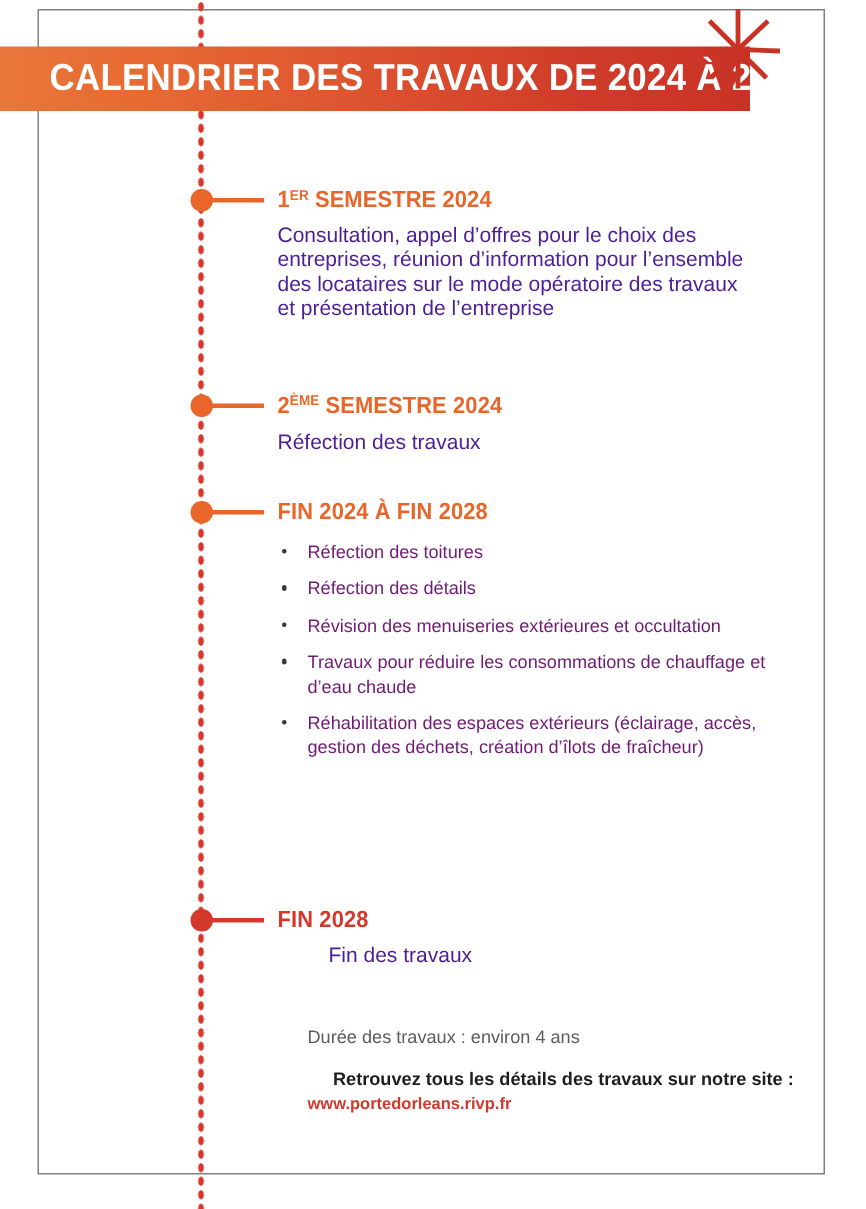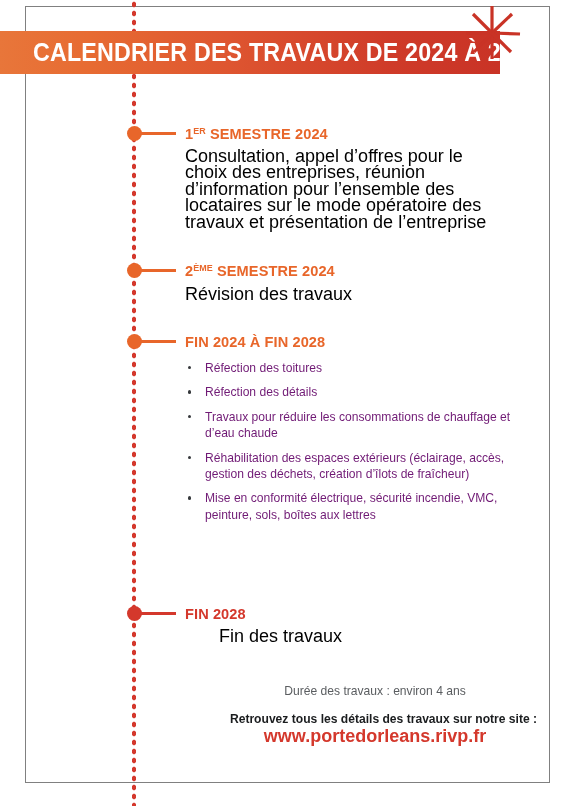--- a/index.html
+++ b/index.html
@@ -105,22 +105,22 @@
   }
   .entry-heading sup {
     font-size: 9.5px;
     vertical-align: baseline;
     position: relative;
     top: -5px;
   }
   .entry-body {
     position: absolute;
     left: 185px;
-    color: #000000;
-    font-size: 18px;
+    color: #4c1d95;
+    font-size: 14px;
     line-height: 16.4px;
     width: 320px;
   }
 
   
   #works-list {
     position: absolute;
     left: 185px;
     top: 360px;
     width: 330px;
@@ -146,38 +146,37 @@
     border-radius: 50%;
     background: #35383b;
   }
 
   
   #footer-block {
     position: absolute;
     left: 205px;
     top: 683px;
     width: 340px;
-    text-align: center;
   }
   .footer-note {
     color: #5a5d60;
     font-size: 12.1px;
     line-height: 16.8px;
   }
   .footer-cta {
     margin-top: 11px;
     color: #1b1d1f;
     font-size: 12.1px;
     font-weight: bold;
     line-height: 16.8px;
     padding-left: 17px;
   }
   .footer-url {
     color: #D4382C;
-    font-size: 18px;
+    font-size: 11px;
     font-weight: bold;
     line-height: 16.8px;
   }
 </style>
 </head>
 <body>
 
 <div id="page">
 
   <div id="page-frame"></div>
@@ -204,35 +203,35 @@
     <div class="marker-dot" style="left:127px; top:126px; background:#E8662A;"></div>
     <div class="marker-line" style="left:140px; top:132px; width:36px; background:#E8662A;"></div>
     <div class="entry-heading" style="left:185px; top:125px; color:#E8662A;"><span>1</span><sup>ER</sup><span> SEMESTRE 2024</span></div>
     <div class="entry-body" style="top:148px;">Consultation, appel d’offres pour le choix des entreprises, réunion d’information pour l’ensemble des locataires sur le mode opératoire des travaux et présentation de l’entreprise</div>
   </div>
 
   <div class="entry">
     <div class="marker-dot" style="left:127px; top:263px; background:#E8662A;"></div>
     <div class="marker-line" style="left:140px; top:269px; width:36px; background:#E8662A;"></div>
     <div class="entry-heading" style="left:185px; top:262px; color:#E8662A;"><span>2</span><sup>ÈME</sup><span> SEMESTRE 2024</span></div>
-    <div class="entry-body" style="top:286px;">Révision des travaux</div>
+    <div class="entry-body" style="top:286px;">Réfection des travaux</div>
   </div>
 
   <div class="entry">
     <div class="marker-dot" style="left:127px; top:334px; background:#E8662A;"></div>
     <div class="marker-line" style="left:140px; top:340px; width:36px; background:#E8662A;"></div>
     <div class="entry-heading" style="left:185px; top:333px; color:#E8662A;">FIN 2024 À FIN 2028</div>
   </div>
 
   <ul id="works-list">
     <li>Réfection des toitures</li>
     <li>Réfection des détails</li>
+    <li>Révision des menuiseries extérieures et occultation</li>
     <li>Travaux pour réduire les consommations de chauffage et d’eau chaude</li>
     <li>Réhabilitation des espaces extérieurs (éclairage, accès, gestion des déchets, création d’îlots de fraîcheur)</li>
-    <li>Mise en conformité électrique, sécurité incendie, VMC, peinture, sols, boîtes aux lettres</li>
   </ul>
 
   <div class="entry">
     <div class="marker-dot" style="left:127px; top:606px; background:#D4382C;"></div>
     <div class="marker-line" style="left:140px; top:612px; width:36px; background:#D4382C;"></div>
     <div class="entry-heading" style="left:185px; top:605px; color:#D4382C;">FIN 2028</div>
     <div class="entry-body" style="top:628px;margin-left:34px;">Fin des travaux</div>
   </div>
 
   <div id="footer-block">

